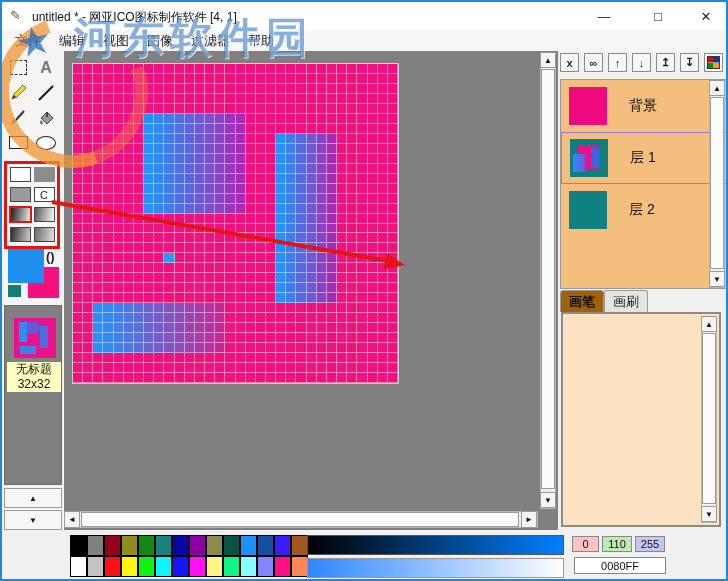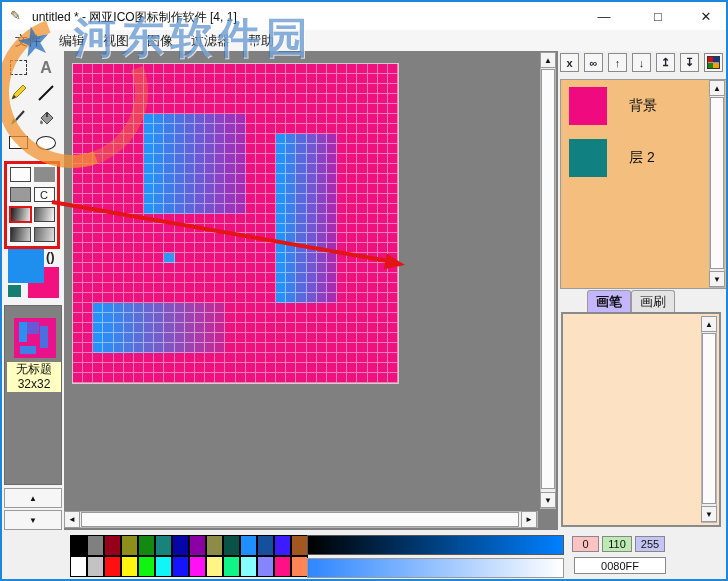--- a/index.html
+++ b/index.html
@@ -93,21 +93,21 @@
   .thumb-art { background:#0F8080; }
   .thumb-art .a1 { position:absolute; left:8px; top:6px; width:22px; height:24px; background:#E8128A; }
   .thumb-art .a2 { position:absolute; left:3px; top:15px; width:12px; height:18px;
                    background:linear-gradient(90deg,#1E90FF,#7A55D8); }
   .thumb-art .a3 { position:absolute; left:21px; top:9px; width:8px; height:20px; background:#3A66E0; }
   .layers-scroll { position:absolute; left:151px; top:29px; width:16px; height:208px; }
 
   .tab-row { position:absolute; left:2px; top:239px; width:168px; height:22px; display:flex; }
   .tab { height:22px; padding:0 8px; display:flex; align-items:center; font-size:13px; color:#111;
          border:1px solid #9a9a9a; border-bottom:none; background:#E4E4E4; border-radius:3px 3px 0 0; }
-  .tab.active { background:#c4b5fd; font-weight:bold;margin-left:27px; }
+  .tab.active { background:#a16207; font-weight:bold; }
 
   .brush-panel { position:absolute; left:3px; top:261px; width:160px; height:215px; background:#FCE2C2;
                  border:2px solid #8a8a8a; }
   .brush-scroll { position:absolute; left:138px; top:2px; width:16px; height:207px; }
 
   
   .bottom-bar { position:absolute; left:0; top:528px; width:724px; height:49px; background:#F0F0F0; }
   .palette-grid { position:absolute; left:68px; top:5px; display:grid; grid-template-columns:repeat(14,17px);
                   grid-auto-rows:21px; }
   .pal-swatch { width:17px; height:21px; border:1px solid #000; }
@@ -1279,20 +1279,28 @@
         <div class="ltb-btn">↧</div>
         <div class="ltb-btn">
           <div class="palette-glyph"></div>
         </div>
       </div>
     <div class="layers-list">
         <div class="layer-row">
           <div class="layer-thumb" style="background: rgb(240, 10, 128);"></div>
           <span class="layer-label">背景</span>
         </div>
+        <div class="layer-row selected">
+          <div class="layer-thumb thumb-art">
+            <div class="a1"></div>
+            <div class="a2"></div>
+            <div class="a3"></div>
+          </div>
+          <span class="layer-label">层 1</span>
+        </div>
         <div class="layer-row">
           <div class="layer-thumb" style="background: rgb(16, 128, 128);"></div>
           <span class="layer-label">层 2</span>
         </div>
       </div>
     <div class="layers-scroll">
       <div class="sb" style="left:0; top:0; width:16px; height:208px;"></div>
       <div class="sb-btn" style="left:0; top:0; width:16px; height:16px;">▲</div>
       <div class="sb-thumb" style="left:1px; top:17px; width:14px; height:172px;"></div>
       <div class="sb-btn" style="left:0; top:191px; width:16px; height:16px;">▼</div>

